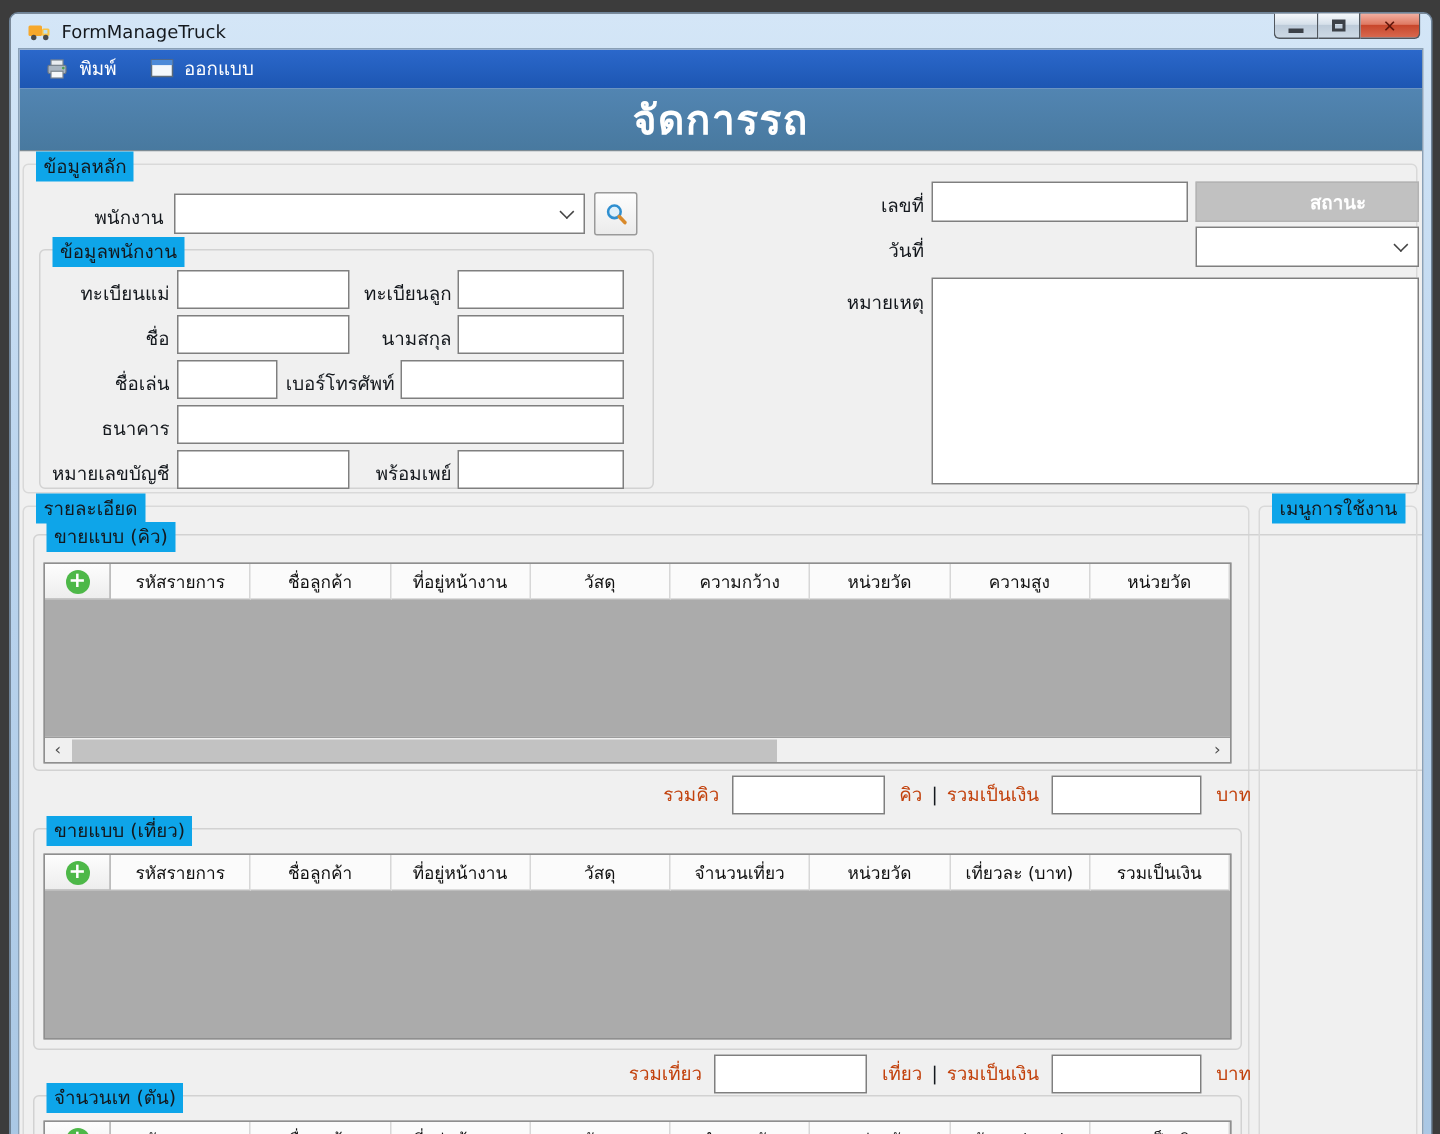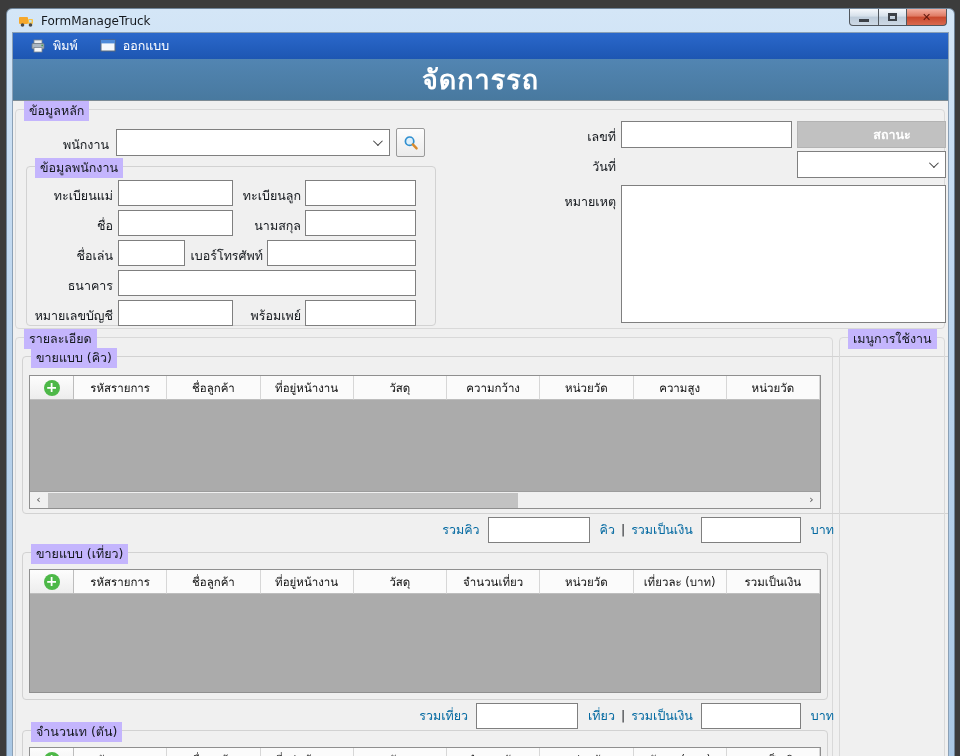--- a/index.html
+++ b/index.html
@@ -34,21 +34,21 @@
   
   .band { height:42px; background:linear-gradient(180deg,#5386b3 0%,#497a a5 100%);
     background:linear-gradient(180deg,#5285b2 0%,#48799f 100%);
     border-bottom:1px solid #7d8b94; display:flex; align-items:center; justify-content:center; }
   .band-title { color:#ffffff; font-size:27px; font-weight:bold; letter-spacing:1px; }
 
   
   .formbody { position:relative; width:100%; height:656px; background:#f0f0f0; }
 
   .grp { position:absolute; border:1px solid #d9d9d9; border-radius:4px; }
-  .grp-label { position:absolute; top:-9px; left:8px; background:#c4b5fd; padding:0 5px; font-size:12.5px; color:#14181d; white-space:nowrap; }
+  .grp-label { position:absolute; top:-9px; left:8px; background:#0ea5e9; padding:0 5px; font-size:12.5px; color:#14181d; white-space:nowrap; }
 
   .lbl { position:absolute; font-size:12.5px; color:#14181d; text-align:right; white-space:nowrap; }
   .tb { position:absolute; border:1px solid #7f7f7f; background:#fff; font-size:12.5px; padding:0 4px; height:26px;
         font-family:"DejaVu Sans","Liberation Sans",sans-serif; }
   textarea.tb { resize:none; padding:3px 4px; }
 
   .combo { position:absolute; height:27px; border:1px solid #7f7f7f; background:#fff; display:flex; align-items:center; justify-content:flex-end; padding-right:9px; }
   .chev { width:7px; height:7px; border-right:1.4px solid #444; border-bottom:1.4px solid #444; transform:rotate(45deg) translateY(-2px); }
 
   .search-btn { position:absolute; width:29px; height:29px; border:1px solid #9a9a9a; border-radius:2px;
@@ -76,21 +76,21 @@
     display:flex; align-items:center; justify-content:center; font-size:11.5px; color:#101010; white-space:nowrap; overflow:hidden; }
   .grid-body { position:absolute; left:0; right:0; background:#ababab; }
 
   .hscroll { position:absolute; left:0; right:0; bottom:0; height:17px; background:#f0f0f0; border-top:1px solid #9c9c9c; }
   .hs-arrow { position:absolute; top:0; width:17px; height:16px; color:#4f4f4f; font-size:11px; line-height:16px; text-align:center; }
   .hs-arrow.left { left:0; } .hs-arrow.right { right:0; }
   .hs-thumb { position:absolute; left:18px; top:1px; width:470px; height:15px; background:#c2c2c2; }
 
   
   .totals { position:absolute; height:27px; display:flex; align-items:center; justify-content:flex-end; }
-  .totals .t-lbl { font-size:12.5px; color:#0369a1; white-space:nowrap; }
+  .totals .t-lbl { font-size:12.5px; color:#c2410c; white-space:nowrap; }
   .totals input { border:1px solid #7f7f7f; background:#fff; height:26px; font-size:12.5px; padding:0 4px; }
   .totals .sep { font-size:12.5px; color:#14181d; padding:0 6px; }
 
   
   .i16 { width:17px; height:14px; display:inline-flex; }
 </style>
 </head>
 <body>
 
 <div class="page">

